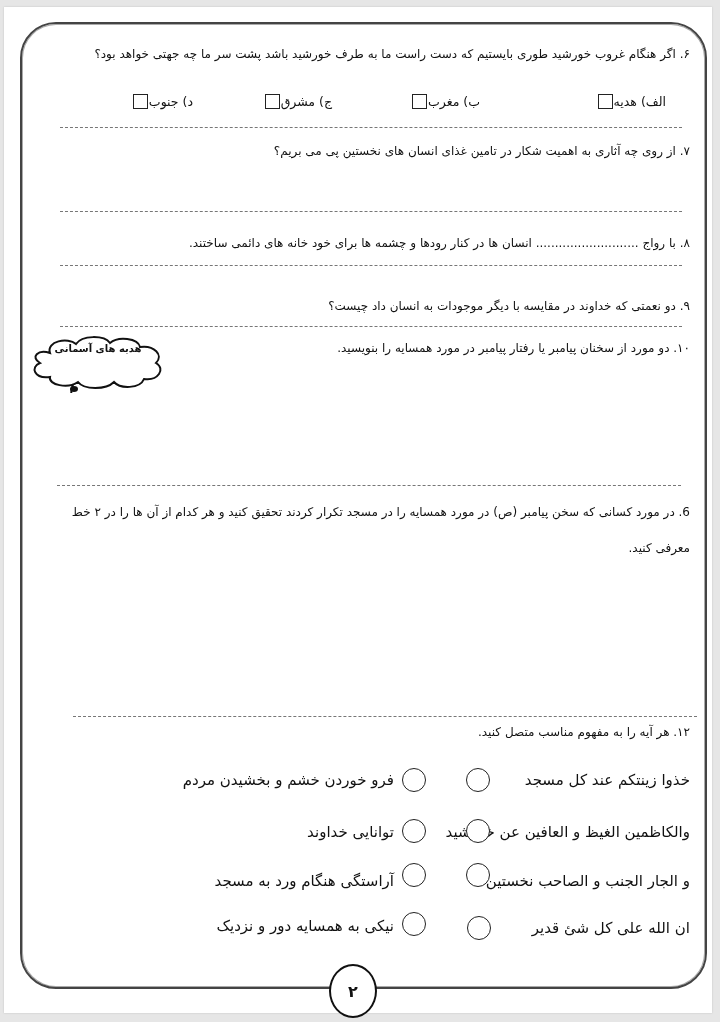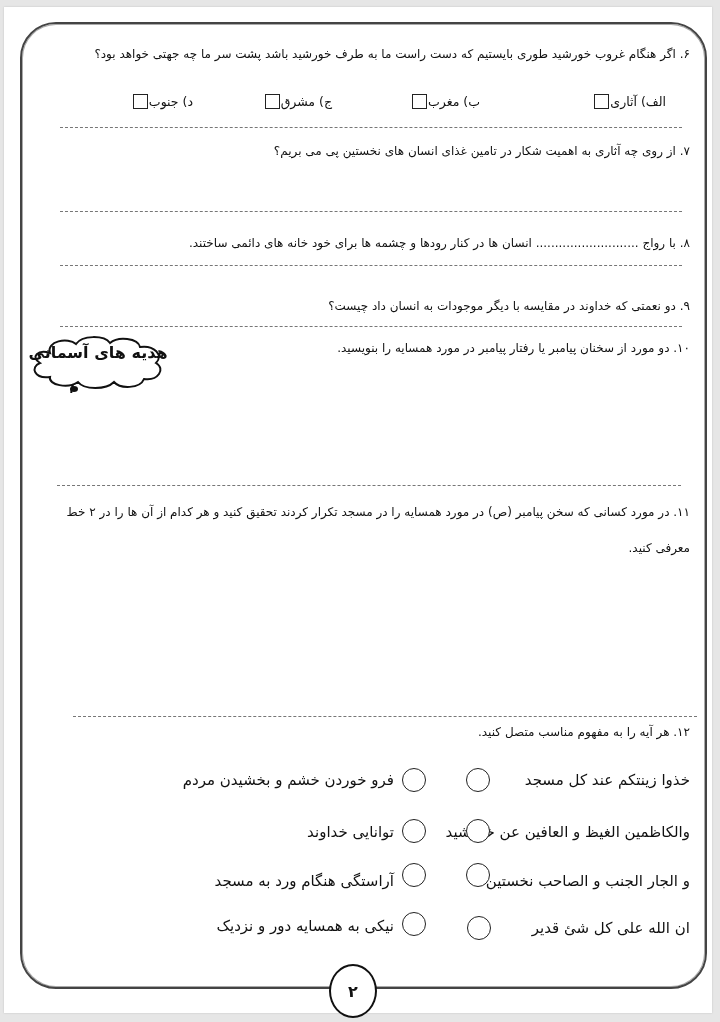--- a/index.html
+++ b/index.html
@@ -30,38 +30,38 @@
   }
   .circle {
     position:absolute; width:22px; height:22px; border:1.3px solid #222; border-radius:50%; background:#fff;
   }
   .mtxt { position:absolute; direction:rtl; font-size:15px; white-space:nowrap; }
   .cloud {
     position:absolute; left:28px; top:335px; width:140px; height:58px;
   }
   .cloud-label {
     position:absolute; left:28px; top:343px; width:140px; text-align:center; direction:rtl;
-    font-size:16px; font-weight:bold;
+    font-size:10px; font-weight:bold;
   }
   .pagenum {
     position:absolute; left:329px; top:964px; width:44px; height:50px; border:2.5px solid #111;
     border-radius:50%; background:#fff; display:flex; align-items:center; justify-content:center;
     font-size:16px; font-weight:bold;
   }
   .wrap11 { white-space:normal; width:655px; }
 </style>
 </head>
 <body>
 
 <div class="sheet"></div>
 <div class="frame"></div>
 
 <div class="q" style="right:30px; top:45px;">۶. اگر هنگام غروب خورشید طوری بایستیم که دست راست ما به طرف خورشید باشد پشت سر ما چه جهتی خواهد بود؟</div>
 <div class="opt" style="right:54px;">
-  <span>الف) آثاری</span>
+  <span>الف) هدیه</span>
   <span class="box"></span>
 </div>
 <div class="opt" style="right:240px;">
   <span>ب) مغرب</span>
   <span class="box"></span>
 </div>
 <div class="opt" style="right:388px;padding-left:16px;">
   <span>ج) مشرق</span>
   <span class="box"></span>
 </div>
@@ -84,21 +84,21 @@
 
 <svg class="cloud" viewBox="0 0 140 58">
   <path d="M22,18 C18,6 40,2 48,9 C54,0 76,0 82,8 C90,1 110,3 112,12 C126,10 136,20 128,28 C138,34 130,46 116,44 C112,54 92,54 86,47 C78,55 56,55 50,47 C40,54 20,50 22,42 C6,44 2,32 12,28 C2,22 10,14 22,18 Z" fill="#fff" stroke="#111" stroke-width="2"></path>
   <path d="M45,49 C44,54 42,57 44,60" fill="none" stroke="#111" stroke-width="2"></path>
   <ellipse cx="46" cy="58" rx="4" ry="3" fill="#111" transform="translate(0,-4)"></ellipse>
 </svg>
 <div class="cloud-label">هدیه های آسمانی</div>
 
 <div class="dash" style="left:57px; width:624px; top:485px;"></div>
 
-<div class="q wrap11" style="right:30px; top:494px; line-height:36px;">۱۱. در مورد کسانی که سخن پیامبر (ص) در مورد همسایه را در مسجد تکرار کردند تحقیق کنید و هر کدام از آن ها را در ۲ خط معرفی کنید.</div>
+<div class="q wrap11" style="right:30px; top:494px; line-height:36px;">6. در مورد کسانی که سخن پیامبر (ص) در مورد همسایه را در مسجد تکرار کردند تحقیق کنید و هر کدام از آن ها را در ۲ خط معرفی کنید.</div>
 <div class="dash" style="left:73px; width:624px; top:716px;"></div>
 
 <div class="q" style="right:30px; top:723px;">۱۲. هر آیه را به مفهوم مناسب متصل کنید.</div>
 
 <div class="mtxt" style="right:30px; top:771px;">خذوا زینتکم عند کل مسجد</div>
 <div class="circle" style="left:466px; top:768px;"></div>
 <div class="circle" style="left:402px; top:768px;"></div>
 <div class="mtxt" style="right:326px; top:771px;">فرو خوردن خشم و بخشیدن مردم</div>
 
 <div class="mtxt" style="right:30px; top:823px;">والکاظمین الغیظ و العافین عن خورشید</div>

